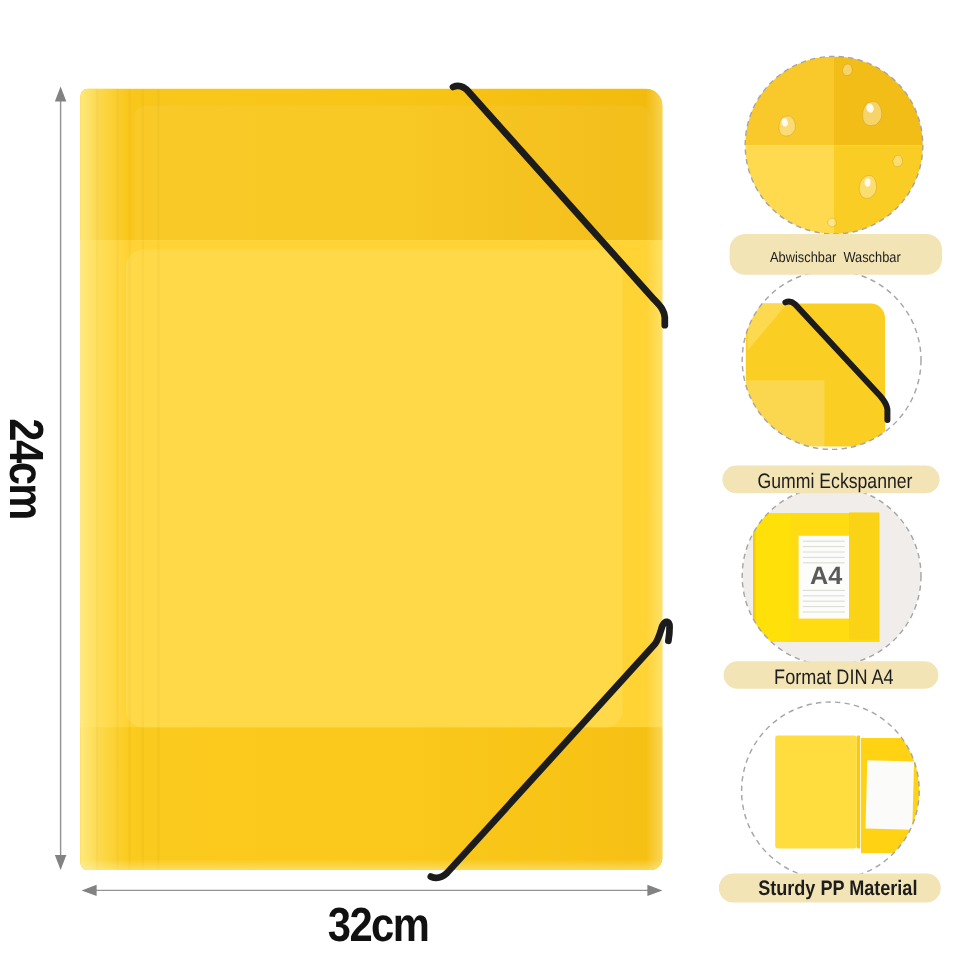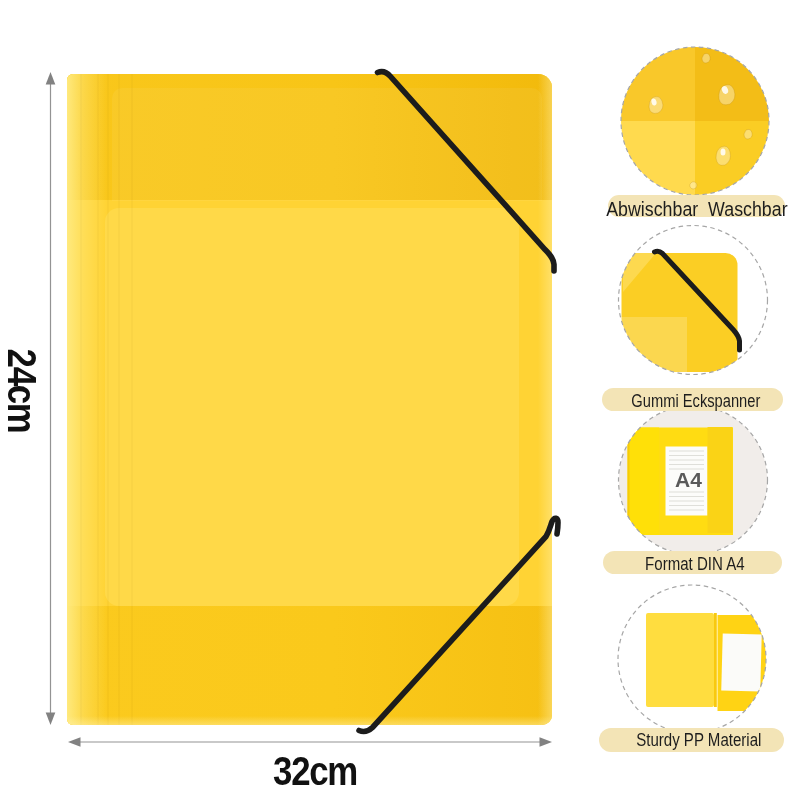--- a/index.html
+++ b/index.html
@@ -24,27 +24,27 @@
   #f-right{right:0;top:0;width:14px;height:651px;
            background:linear-gradient(270deg,rgba(255,240,170,0.45),rgba(255,240,170,0));}
   
   .dim{font-weight:bold;color:#111111;font-size:40px;letter-spacing:-1.5px;}
   #t24{left:-59px;top:368px;width:160px;text-align:center;transform:rotate(90deg) scaleX(0.87);}
   #t32{left:235px;top:749px;width:160px;text-align:center;transform:scaleX(0.87);}
   
   .pill{background:#F3E4B6;border-radius:13px;color:#1d1d1d;font-weight:normal;
         display:flex;align-items:center;justify-content:center;white-space:pre;}
   .pill span{display:inline-block;}
-  #p1{left:608px;top:195px;width:177px;height:22px;font-size:20px;}
+  #p1{left:608px;top:195px;width:177px;height:34px;font-size:12px;}
   #p1 span{transform:translateY(2.5px) scaleX(0.89);}
   #p2{left:602px;top:369px;width:181px;height:23px;font-size:17.5px;margin-top:19px;}
   #p2 span{transform:translate(3px,2px) scaleX(0.84);}
   #p3{left:603px;top:551px;width:179px;height:23px;font-size:17.5px;}
   #p3 span{transform:translate(2px,2px) scaleX(0.86);}
-  #p4{left:599px;top:728px;width:185px;height:24px;font-size:17.5px;}
+  #p4{left:599px;top:728px;width:185px;height:24px;font-size:17.5px;font-weight:bold;}
   #p4 span{transform:translateX(7px) scaleX(0.86);}
 </style>
 </head>
 <body>
   <div class="abs" id="folder">
     <div class="abs" id="f-top"></div>
     <div class="abs" id="f-top-in"></div>
     <div class="abs" id="f-bot"></div>
     <div class="abs" id="f-center"></div>
     <div class="abs" id="f-spine"></div>

